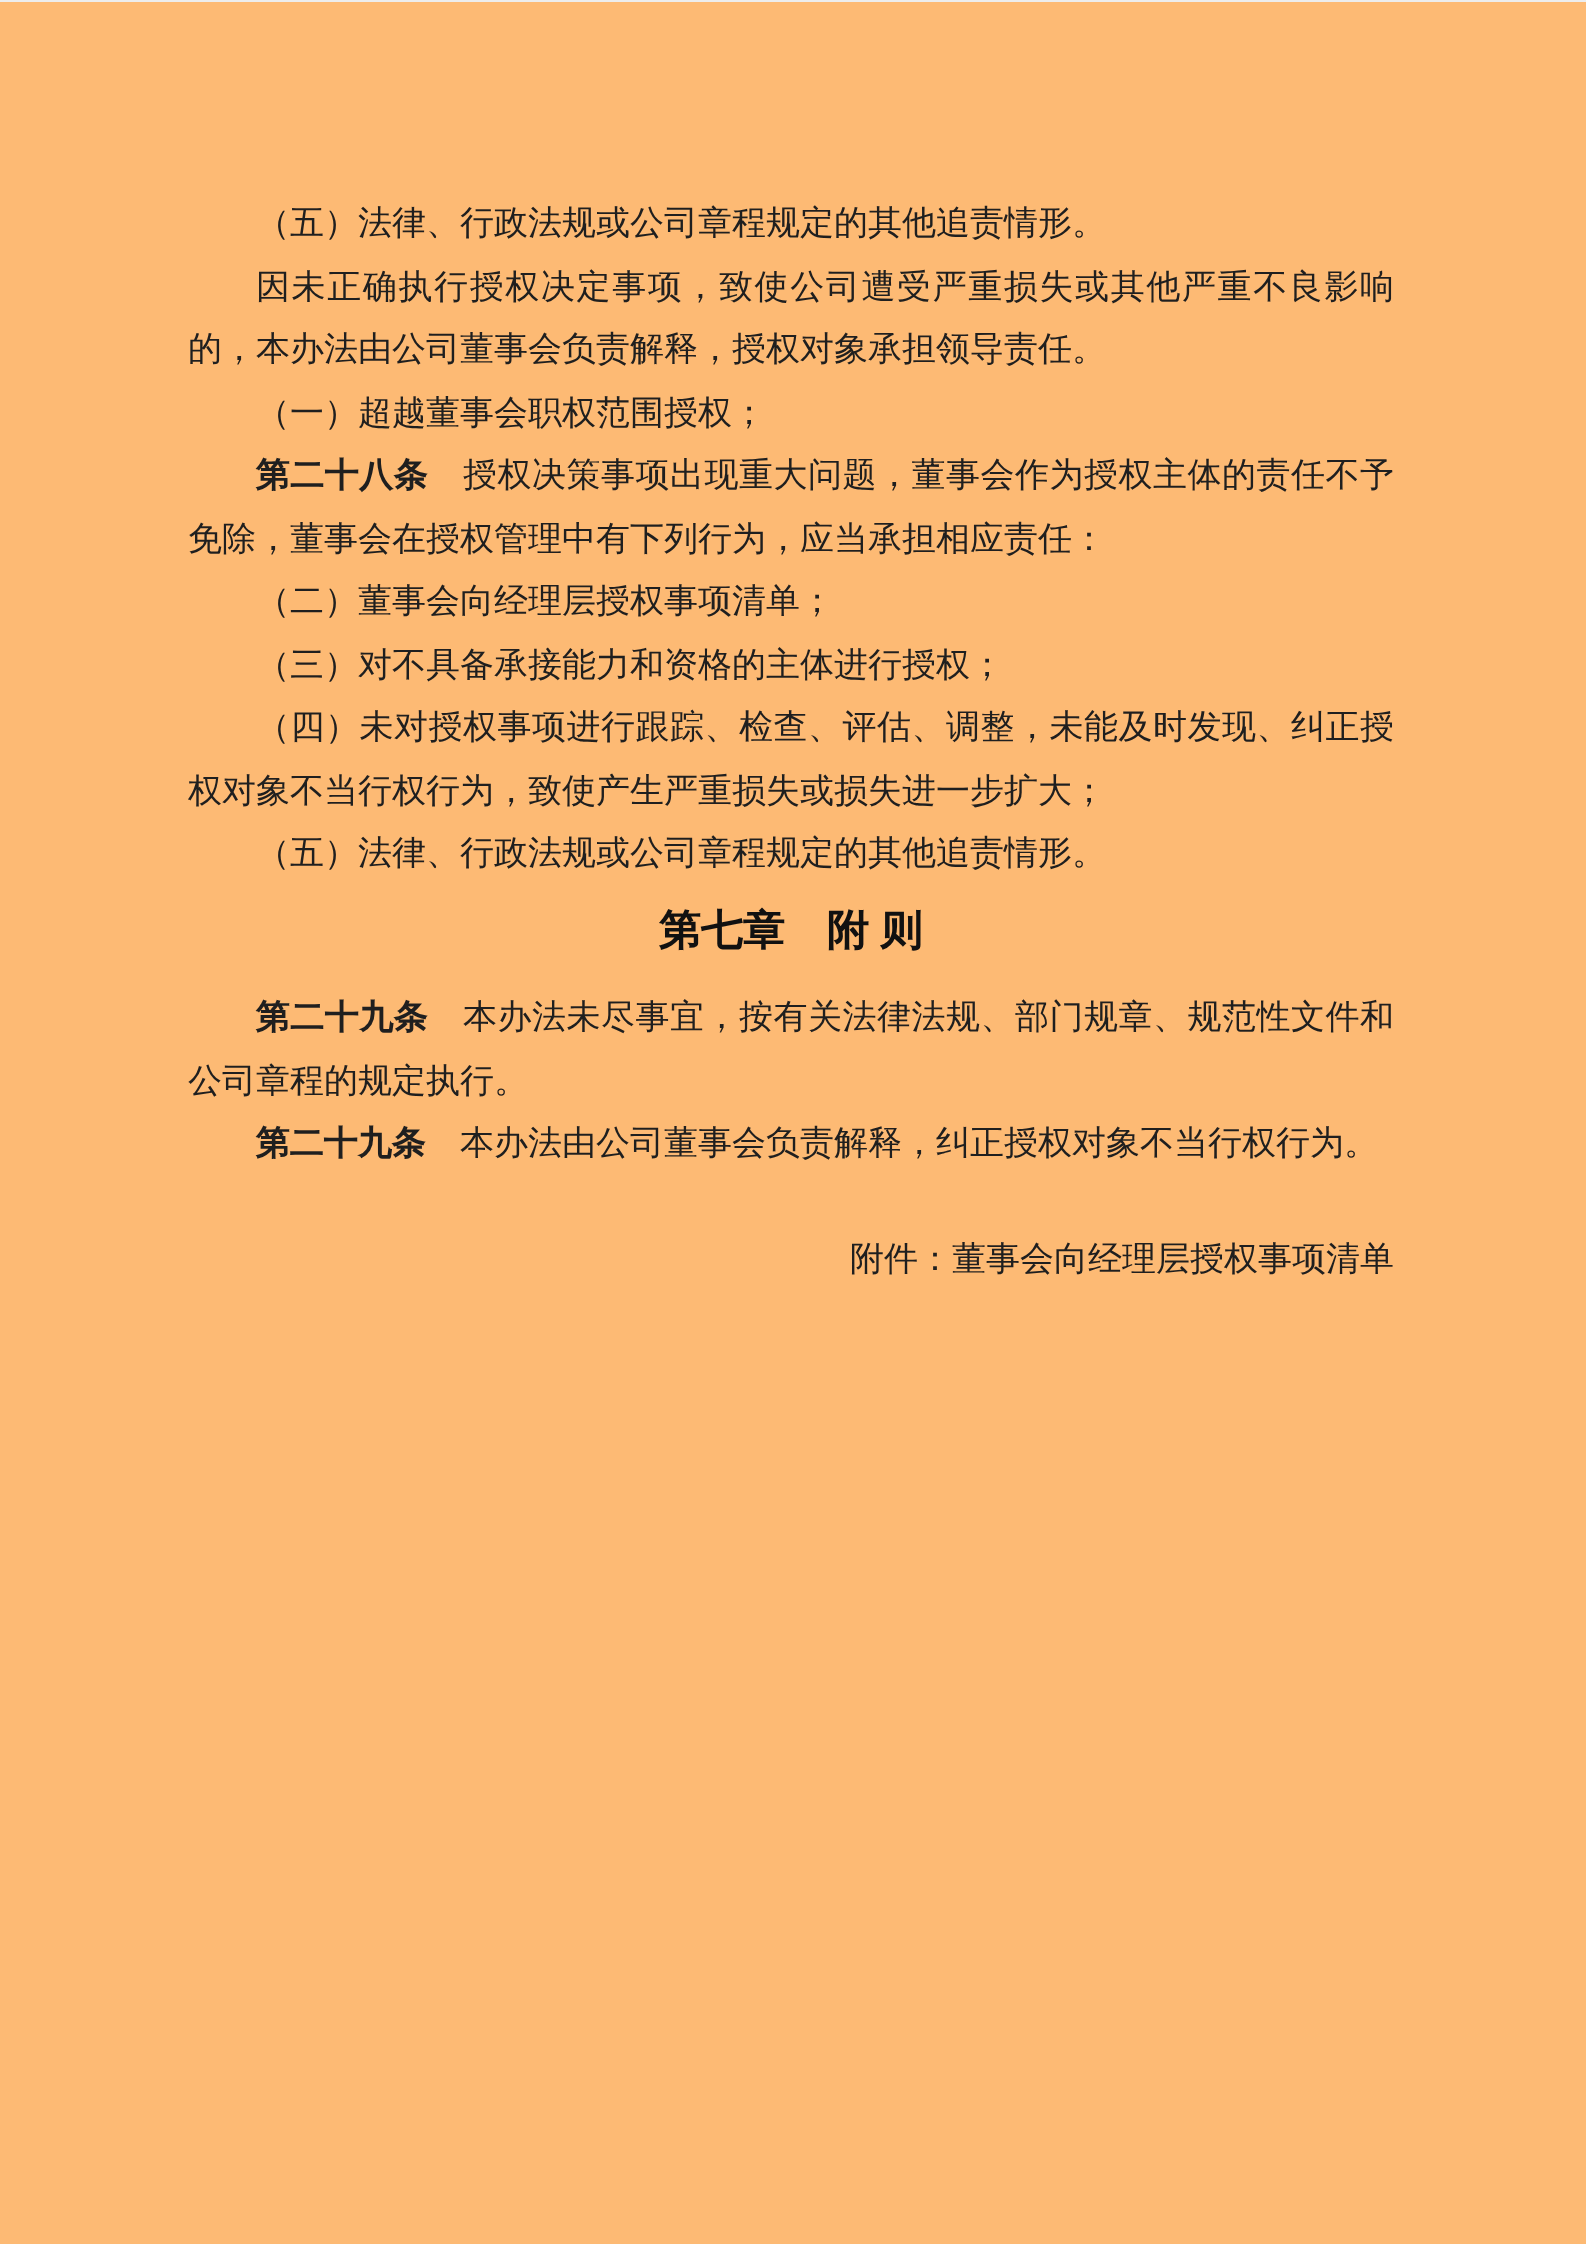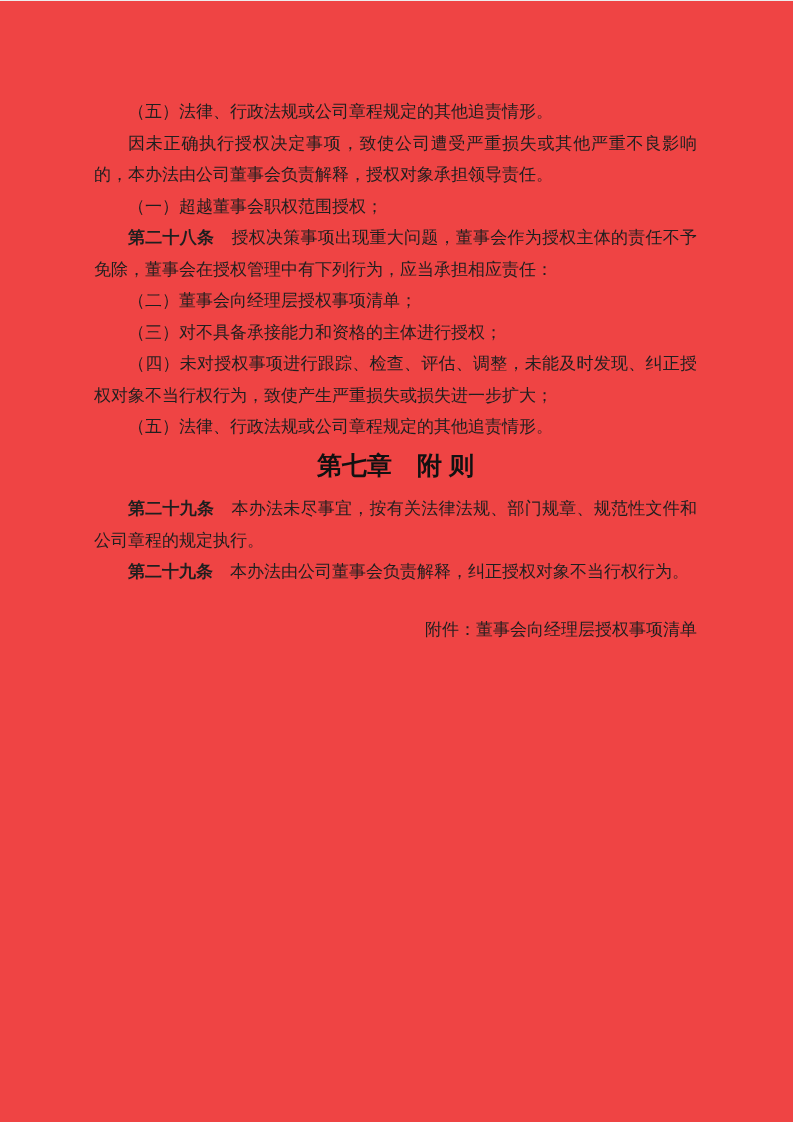--- a/index.html
+++ b/index.html
@@ -6,21 +6,21 @@
   html, body {
     margin: 0;
     padding: 0;
     background: #ffffff;
   }
   .page {
     position: relative;
     width: 793px;
     height: 1122px;
     margin: 0 auto;
-    background: #ef4444;
+    background: #fdba74;
     box-sizing: border-box;
     padding: 95px 96px 0 94px;
     border-top: 1px solid #ededed;
     color: #1f1f1f;
     font-family: "Liberation Serif", "DejaVu Serif", serif;
     font-size: 17px;
     line-height: 31.5px;
     overflow: hidden;
   }
   .para {
@@ -30,21 +30,21 @@
     text-justify: inter-ideograph;
   }
   .term {
     font-weight: bold;
     font-family: "Liberation Sans", sans-serif;
   }
   .chapter-heading {
     margin: 7px 0 12px 0;
     text-indent: 0;
     text-align: center;
-    font-size: 25px;
+    font-size: 21px;
     line-height: 31.5px;
     font-weight: bold;
     font-family: "Liberation Sans", sans-serif;
     color: #111111;
   }
   .attachment {
     margin-top: 26px;
     text-align: right;
   }
 </style>

